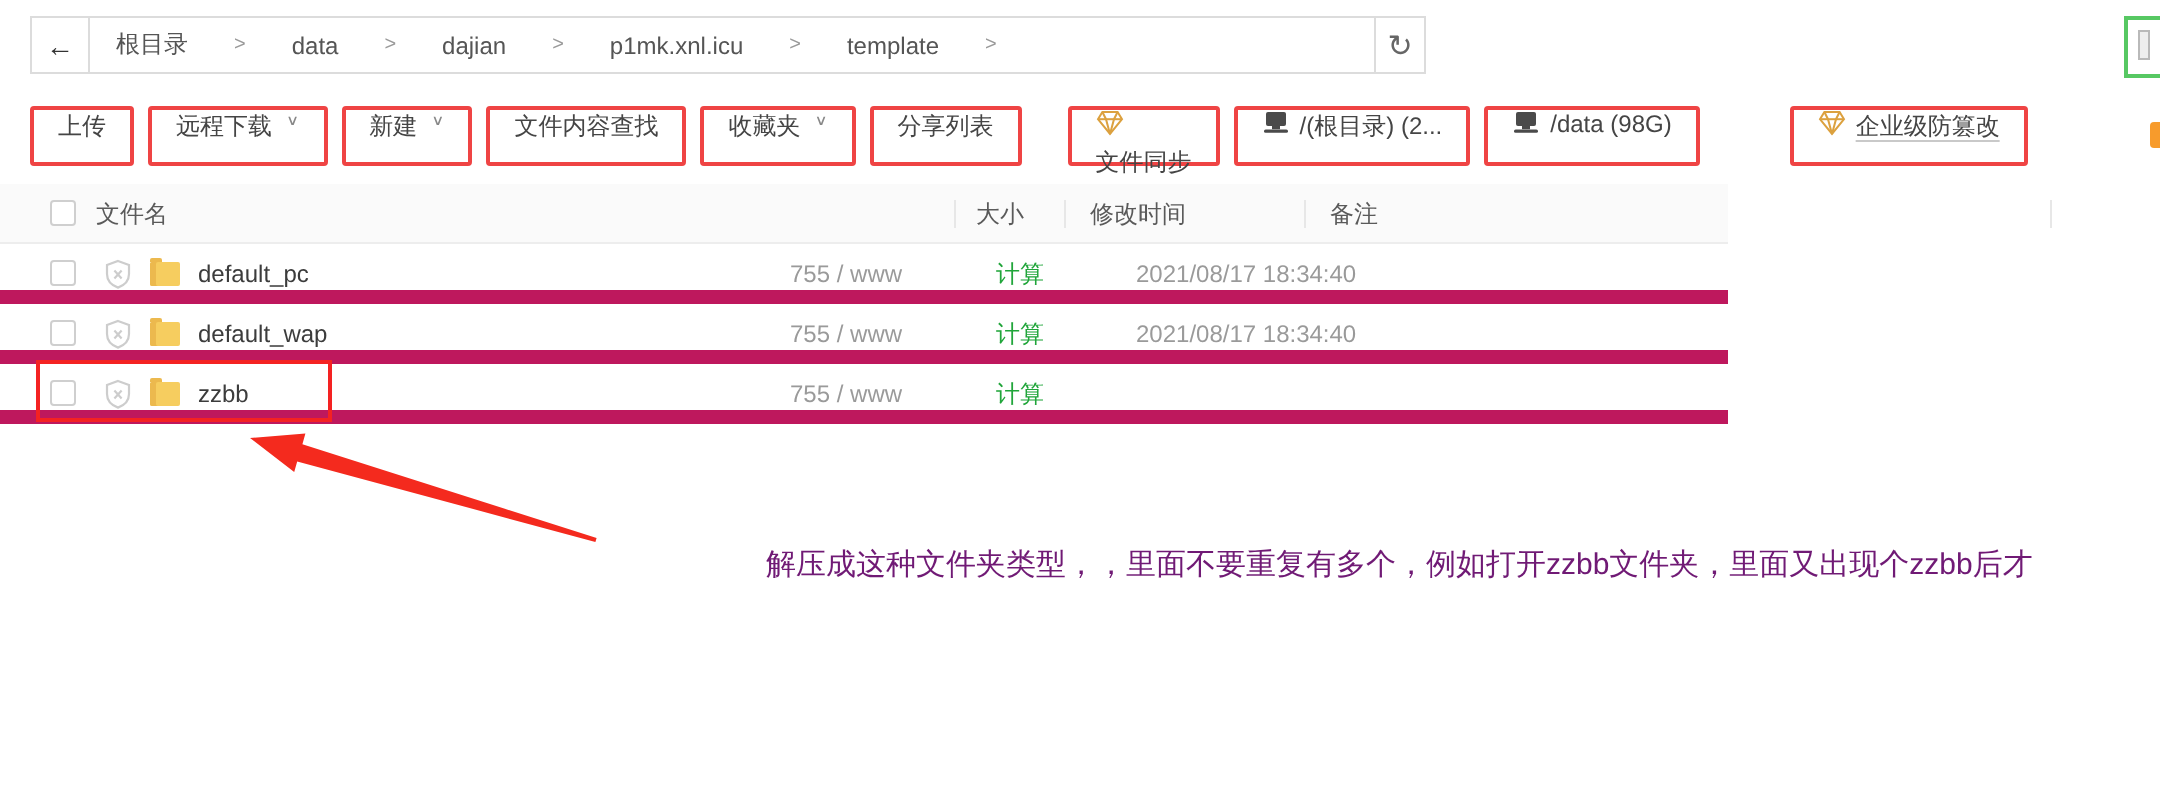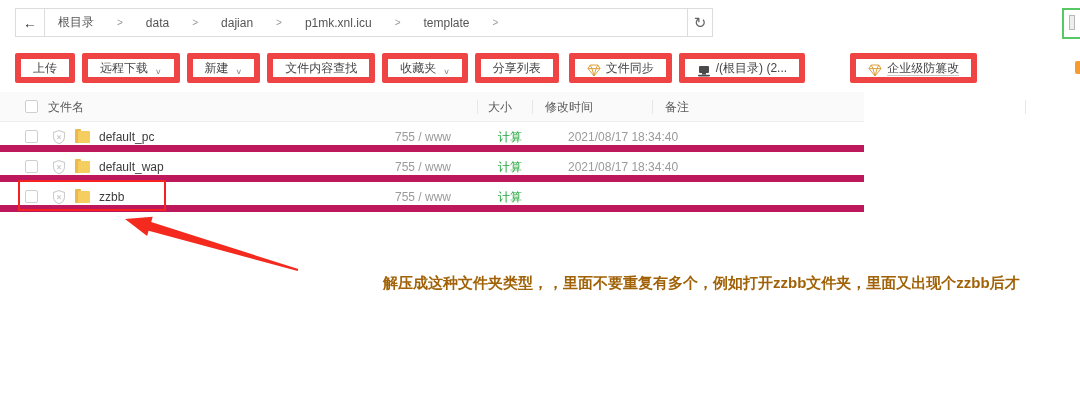--- a/index.html
+++ b/index.html
@@ -23,26 +23,26 @@
   
   .search-sliver { position:absolute; right:-4px; top:8px; width:22px; height:31px;
                    border:2px solid #57c863; background:#fff; }
   .search-sliver .glyph { position:absolute; left:5px; top:5px; width:6px; height:15px;
                           border:1px solid #b9b9b9; background:#eee; }
   .orange-sliver { position:absolute; right:-3px; top:61px; width:8px; height:13px;
                    background:#f79b2c; border-radius:2px; }
 
   
   .toolbar { position:absolute; left:15px; top:53px; width:1060px; display:flex; align-items:center; }
-  .tbtn { display:inline-flex; align-items:flex-end; gap:5px; height:30px; padding:0 12px;
-          margin-right:7px; border:6px solid #ef4444; border-radius:2px; background:#fff;
+  .tbtn { display:inline-flex; align-items:flex-start; gap:5px; height:30px; padding:0 12px;
+          margin-right:7px; border:2px solid #ef4444; border-radius:2px; background:#fff;
           font-size:12px; color:#454545; cursor:pointer; white-space:nowrap;
           font-family:"Liberation Sans","DejaVu Sans",sans-serif; }
   .tbtn .caret { font-size:9px; color:#888; transform:scaleY(.8); margin-left:2px; }
-  .gap-sm { margin-left:3px; }
+  .gap-sm { margin-left:16px;flex-direction:column; }
   .gap-lg { margin-left:38px; }
   .tamper-label { text-decoration:underline; text-underline-offset:3px; text-decoration-color:#c9c9c9; }
 
   
   .ftable { position:absolute; left:0; top:92px; width:864px; }
   .thead { position:relative; height:30px; background:#fafafa; border-bottom:1px solid #ededed;
            font-size:12px; color:#5a5a5a; }
   .frow { position:relative; height:30px; background:#fff; border-bottom:7px solid #be185d;
           font-size:12px; }
   .cell { position:absolute; top:0; height:30px; display:flex; align-items:center; }
@@ -66,21 +66,21 @@
                position:relative; box-shadow:inset 3px 0 0 #ecb94e; }
   .folder-ic::before { content:""; position:absolute; left:0; top:-2px; width:6px; height:2px;
                        background:#ecb94e; border-radius:1px 1px 0 0; }
 
   
   .red-box { position:absolute; left:18px; top:180px; width:148px; height:31px;
              border:2px solid #f42222; }
   .arrow-svg { position:absolute; left:0; top:0; width:1080px; height:401px;
                pointer-events:none; }
   .red-note { position:absolute; left:383px; top:271px; width:672px;
-              font-size:15px; line-height:23px; color:#a16207; font-weight:700; }
+              font-size:15px; line-height:23px; color:#701a75; font-weight:400; }
 
   svg { display:block; }
 </style>
 </head>
 <body>
 
 <div id="screen">
 
   <div class="pathbar">
     <button class="back-btn">
@@ -144,20 +144,30 @@
     </button>
     <button class="tbtn">
       <span>
         <svg width="14" height="12" viewBox="0 0 14 12" fill="#4a4a4a">
           <rect x="2" y="1" width="10" height="7" rx="1"></rect>
           <rect x="5" y="8" width="4" height="1.6"></rect>
           <rect x="1" y="9.8" width="12" height="1.6" rx="0.8"></rect>
         </svg>
       </span>
       <span>/(根目录) (2...</span>
+    </button>
+    <button class="tbtn">
+      <span>
+        <svg width="14" height="12" viewBox="0 0 14 12" fill="#4a4a4a">
+          <rect x="2" y="1" width="10" height="7" rx="1"></rect>
+          <rect x="5" y="8" width="4" height="1.6"></rect>
+          <rect x="1" y="9.8" width="12" height="1.6" rx="0.8"></rect>
+        </svg>
+      </span>
+      <span>/data (98G)</span>
     </button>
     <button class="tbtn gap-lg">
       <span>
         <svg width="14" height="13" viewBox="0 0 14 13" fill="none" stroke="#dca13f" stroke-width="1">
           <polygon points="3.2,1 10.8,1 13,4.6 7,12 1,4.6"></polygon>
           <line x1="1" y1="4.6" x2="13" y2="4.6"></line>
           <polyline points="3.2,1 5,4.6 7,12"></polyline>
           <polyline points="10.8,1 9,4.6 7,12"></polyline>
         </svg>
       </span>

